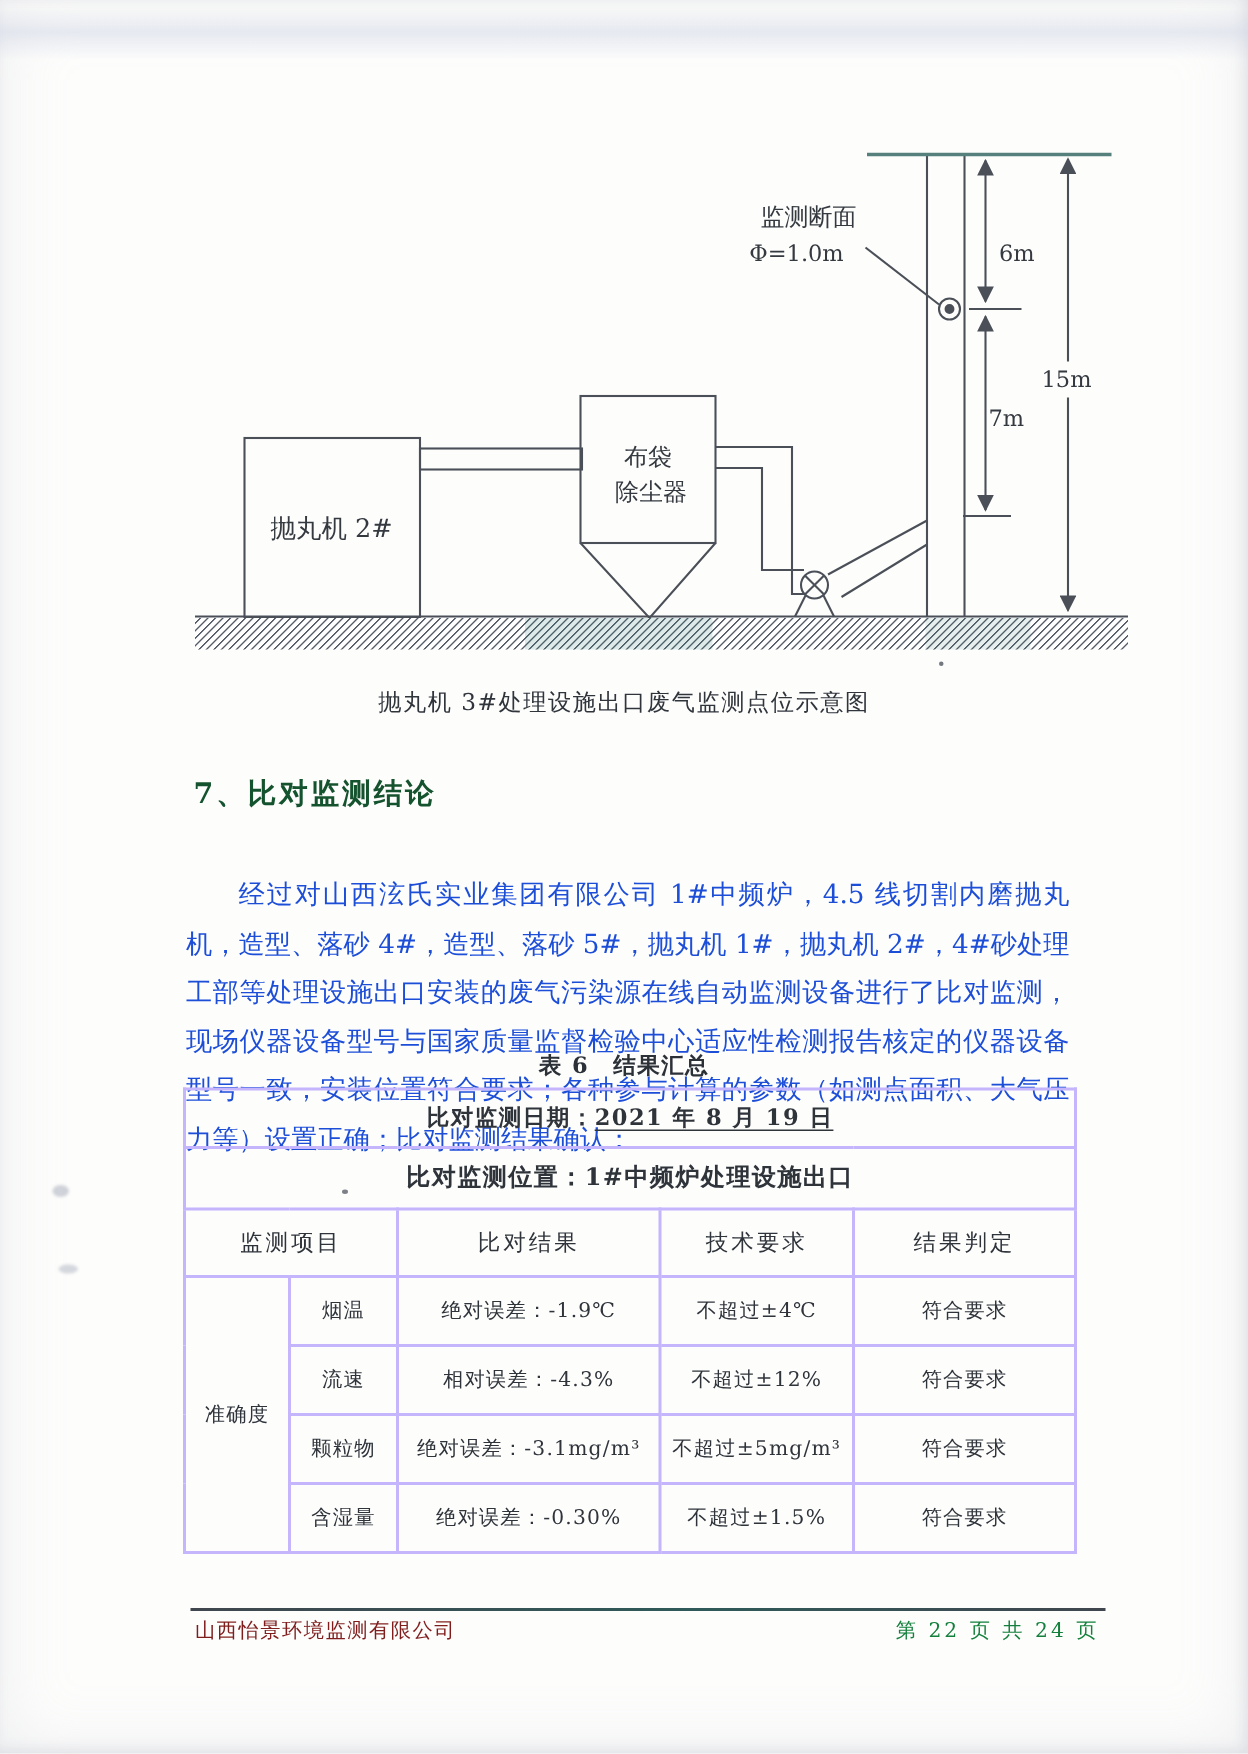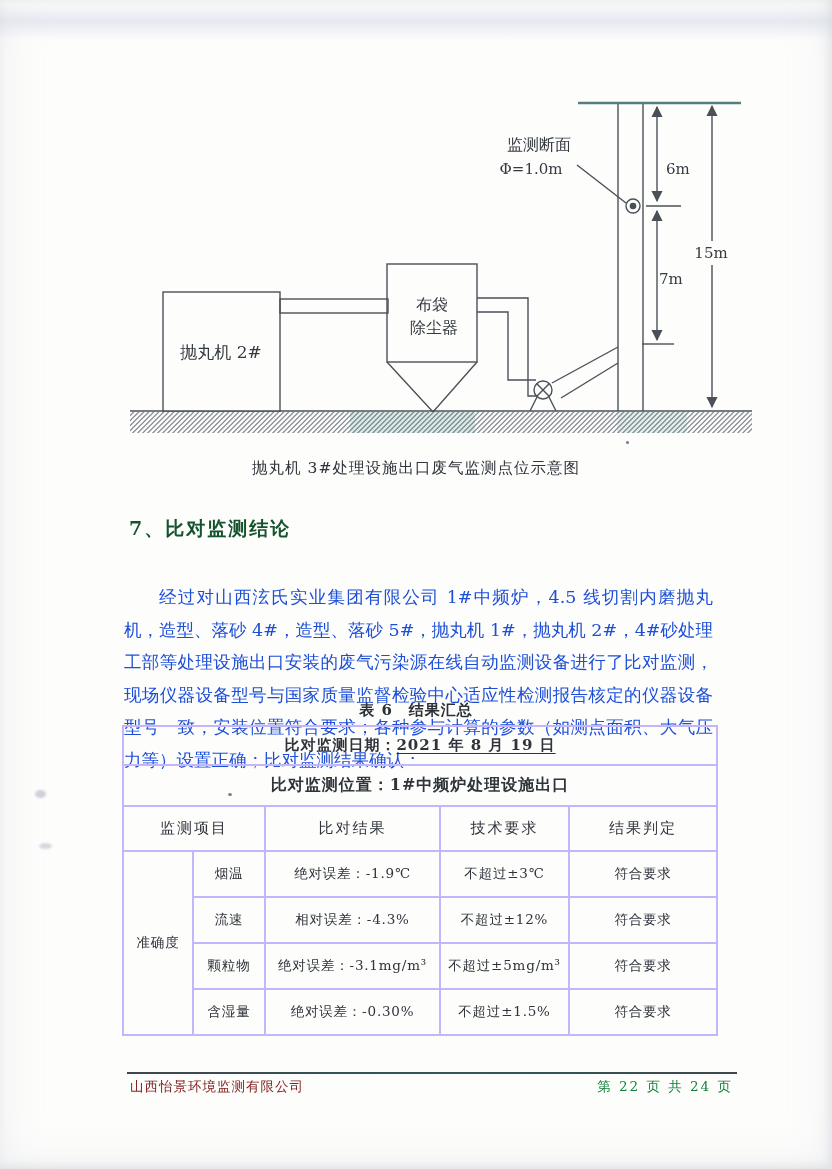--- a/index.html
+++ b/index.html
@@ -157,21 +157,21 @@
     <tr>
       <td class="r-head" colspan="2">监测项目</td>
       <td class="r-head">比对结果</td>
       <td class="r-head">技术要求</td>
       <td class="r-head">结果判定</td>
     </tr>
     <tr>
       <td class="r-data" rowspan="4">准确度</td>
       <td class="r-data">烟温</td>
       <td class="r-data">绝对误差：-1.9℃</td>
-      <td class="r-data">不超过±3℃</td>
+      <td class="r-data">不超过±4℃</td>
       <td class="r-data">符合要求</td>
     </tr>
     <tr>
       <td class="r-data">流速</td>
       <td class="r-data">相对误差：-4.3%</td>
       <td class="r-data">不超过±12%</td>
       <td class="r-data">符合要求</td>
     </tr>
     <tr>
       <td class="r-data">颗粒物</td>

